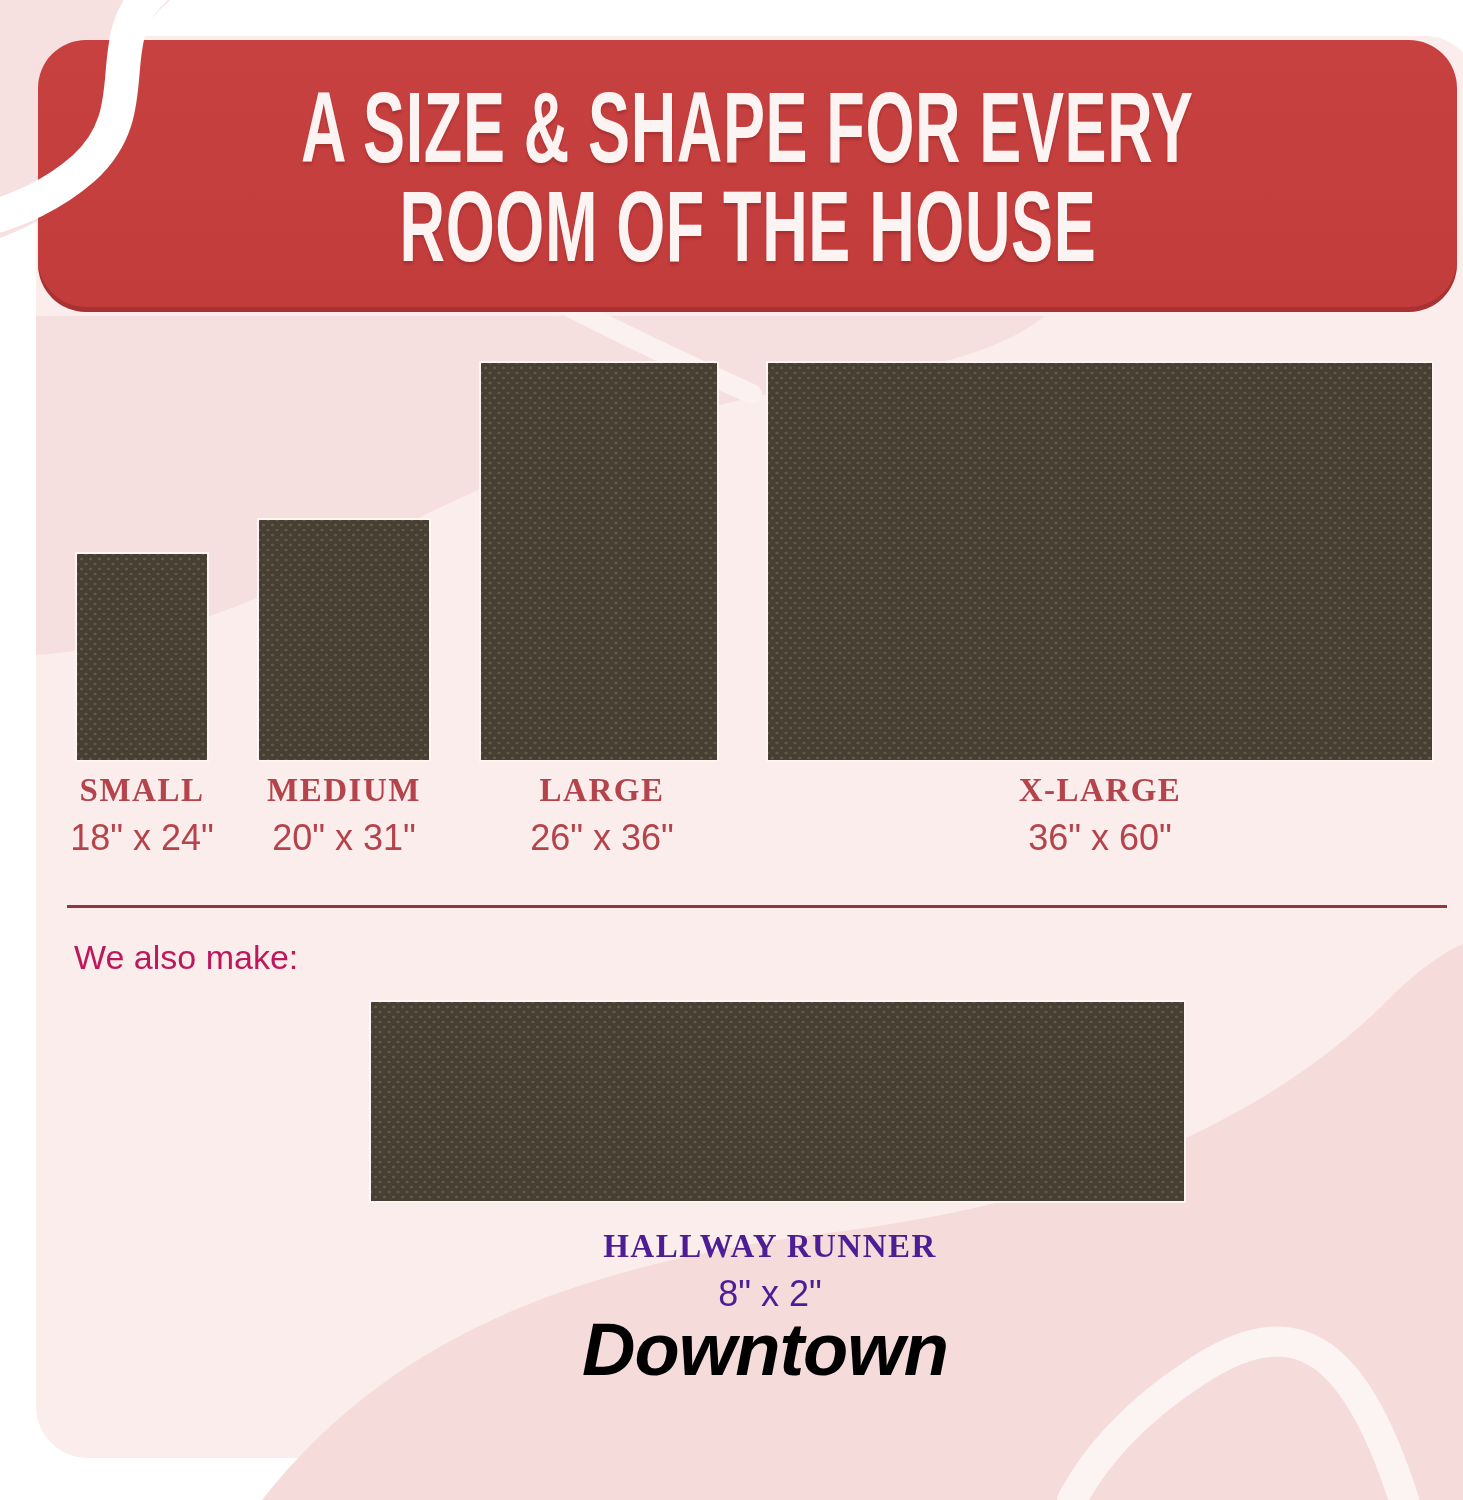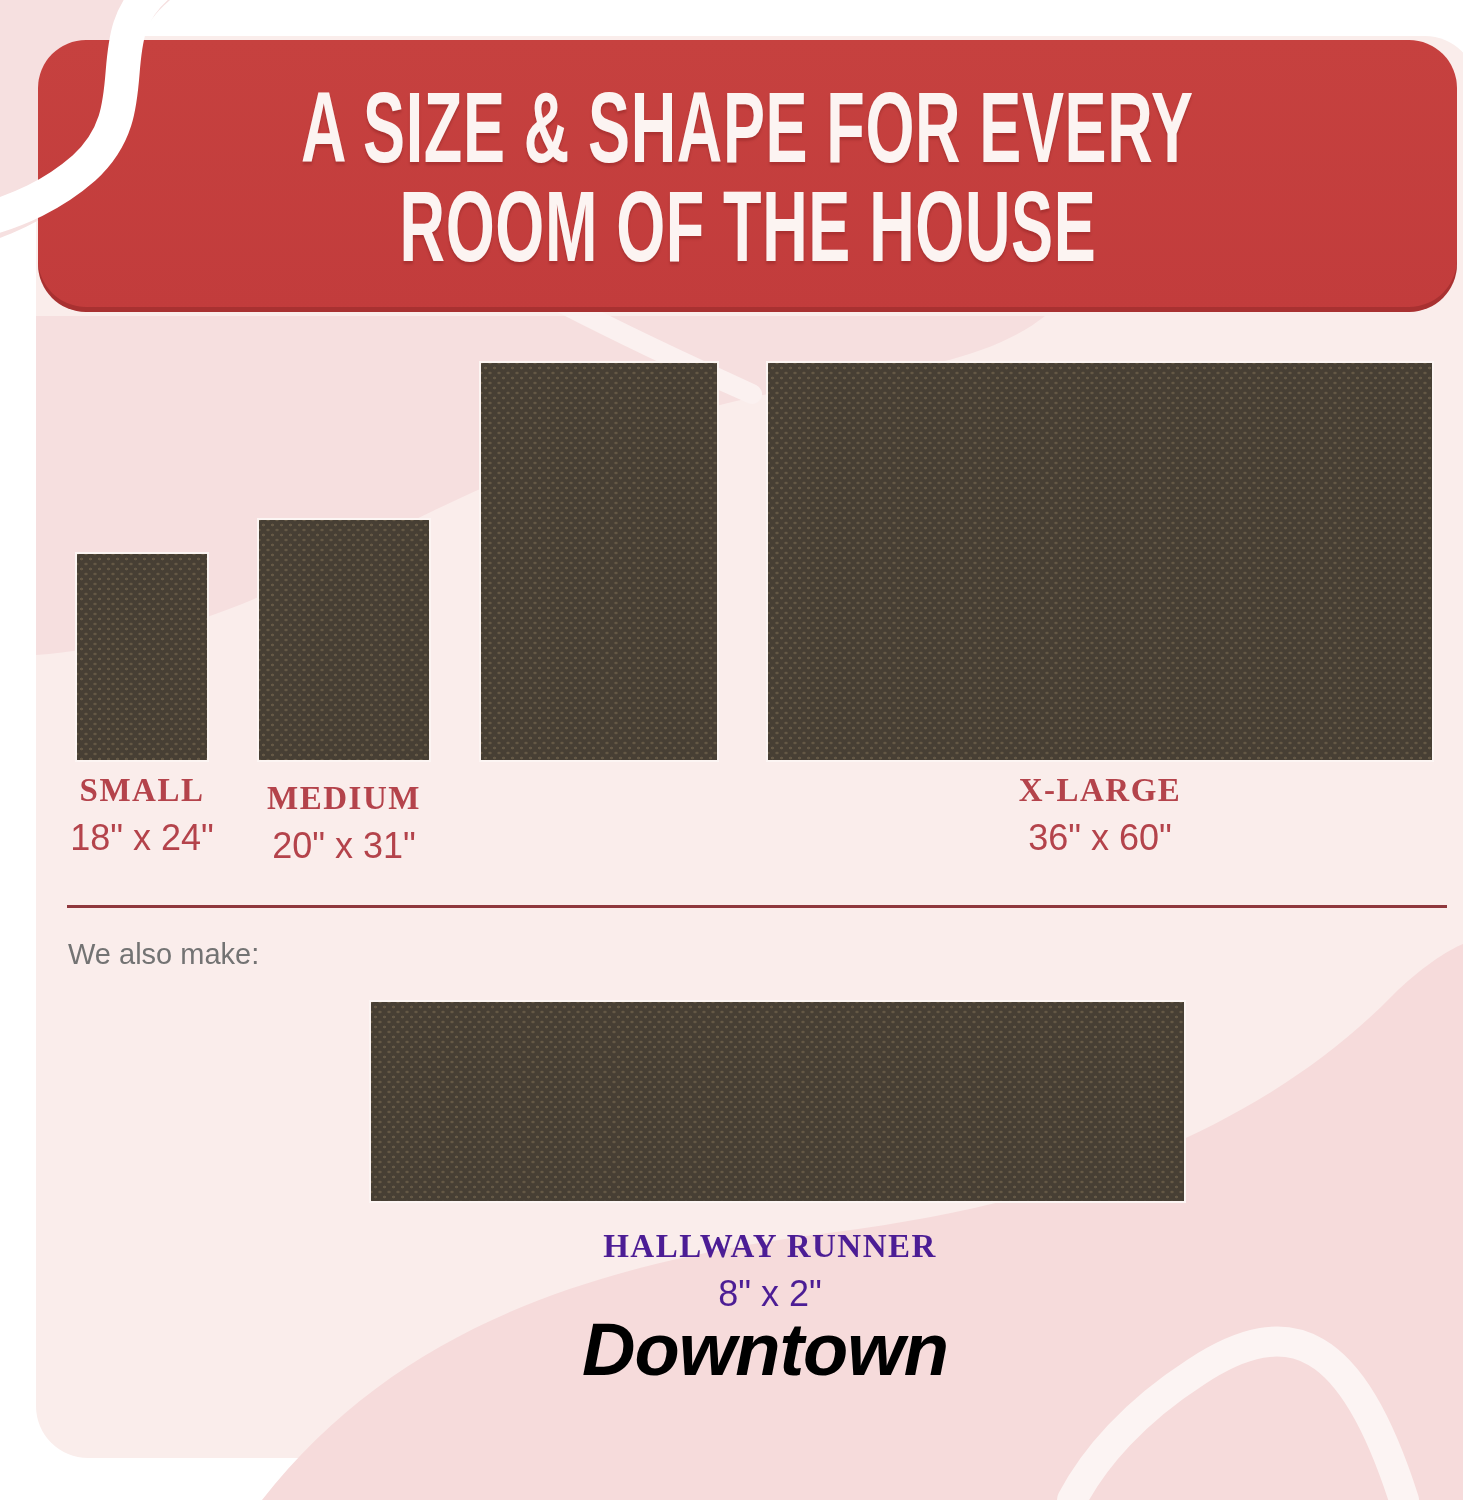--- a/index.html
+++ b/index.html
@@ -76,37 +76,37 @@
     font-weight:bold;
     letter-spacing:1.5px;
     margin-bottom:8px;
     font-family:Liberation Serif, serif;
   }
   .size-dim{
     font-size:36px;
     font-weight:normal;
   }
   .label-small  {left:12px;}
-  .label-medium {left:214px;margin-top:8px;}
+  .label-medium {left:214px;}
   .label-large  {left:472px;}
   .label-xlarge {left:970px;}
 
   
   .divider{
     position:absolute;
     left:67px; top:905px;
     width:1380px; height:3px;
     background:#8F383D;
     z-index:3;
   }
   .also-make{
     position:absolute;
-    left:68px; top:938px;
-    font-size:29px;
-    color:#737373;
+    left:74px; top:938px;
+    font-size:34px;
+    color:#be185d;
     z-index:3;
   }
   .runner-label{
     position:absolute;
     left:570px; top:1228px;
     width:400px;
     text-align:center;
     color:#4c1d95;
     z-index:3;
   }
@@ -169,20 +169,24 @@
   <div class="mat mat-xlarge"></div>
 
   <div class="size-label label-small">
     <div class="size-name">SMALL</div>
     <div class="size-dim">18" x 24"</div>
   </div>
   <div class="size-label label-medium">
     <div class="size-name">MEDIUM</div>
     <div class="size-dim">20" x 31"</div>
   </div>
+  <div class="size-label label-large">
+    <div class="size-name">LARGE</div>
+    <div class="size-dim">26" x 36"</div>
+  </div>
   <div class="size-label label-xlarge">
     <div class="size-name">X-LARGE</div>
     <div class="size-dim">36" x 60"</div>
   </div>
 
   <div class="divider"></div>
   <div class="also-make">We also make:</div>
 
   <div class="mat mat-runner"></div>
   <div class="runner-label">

